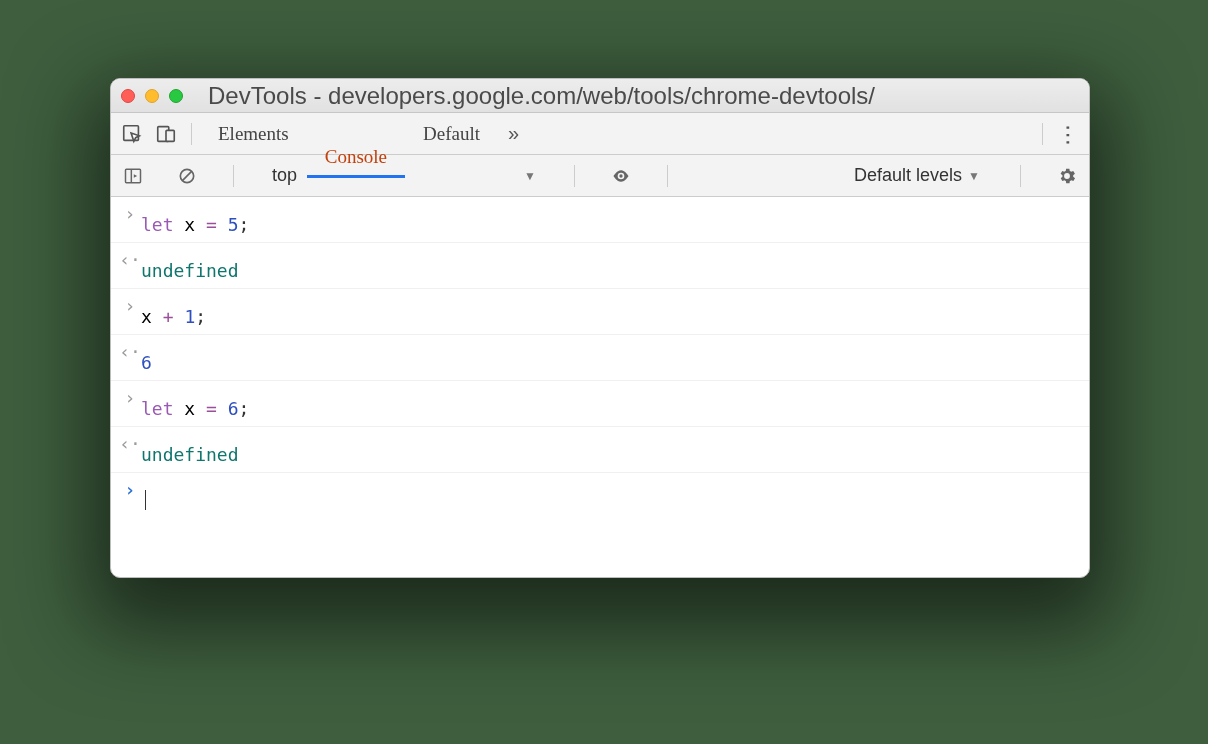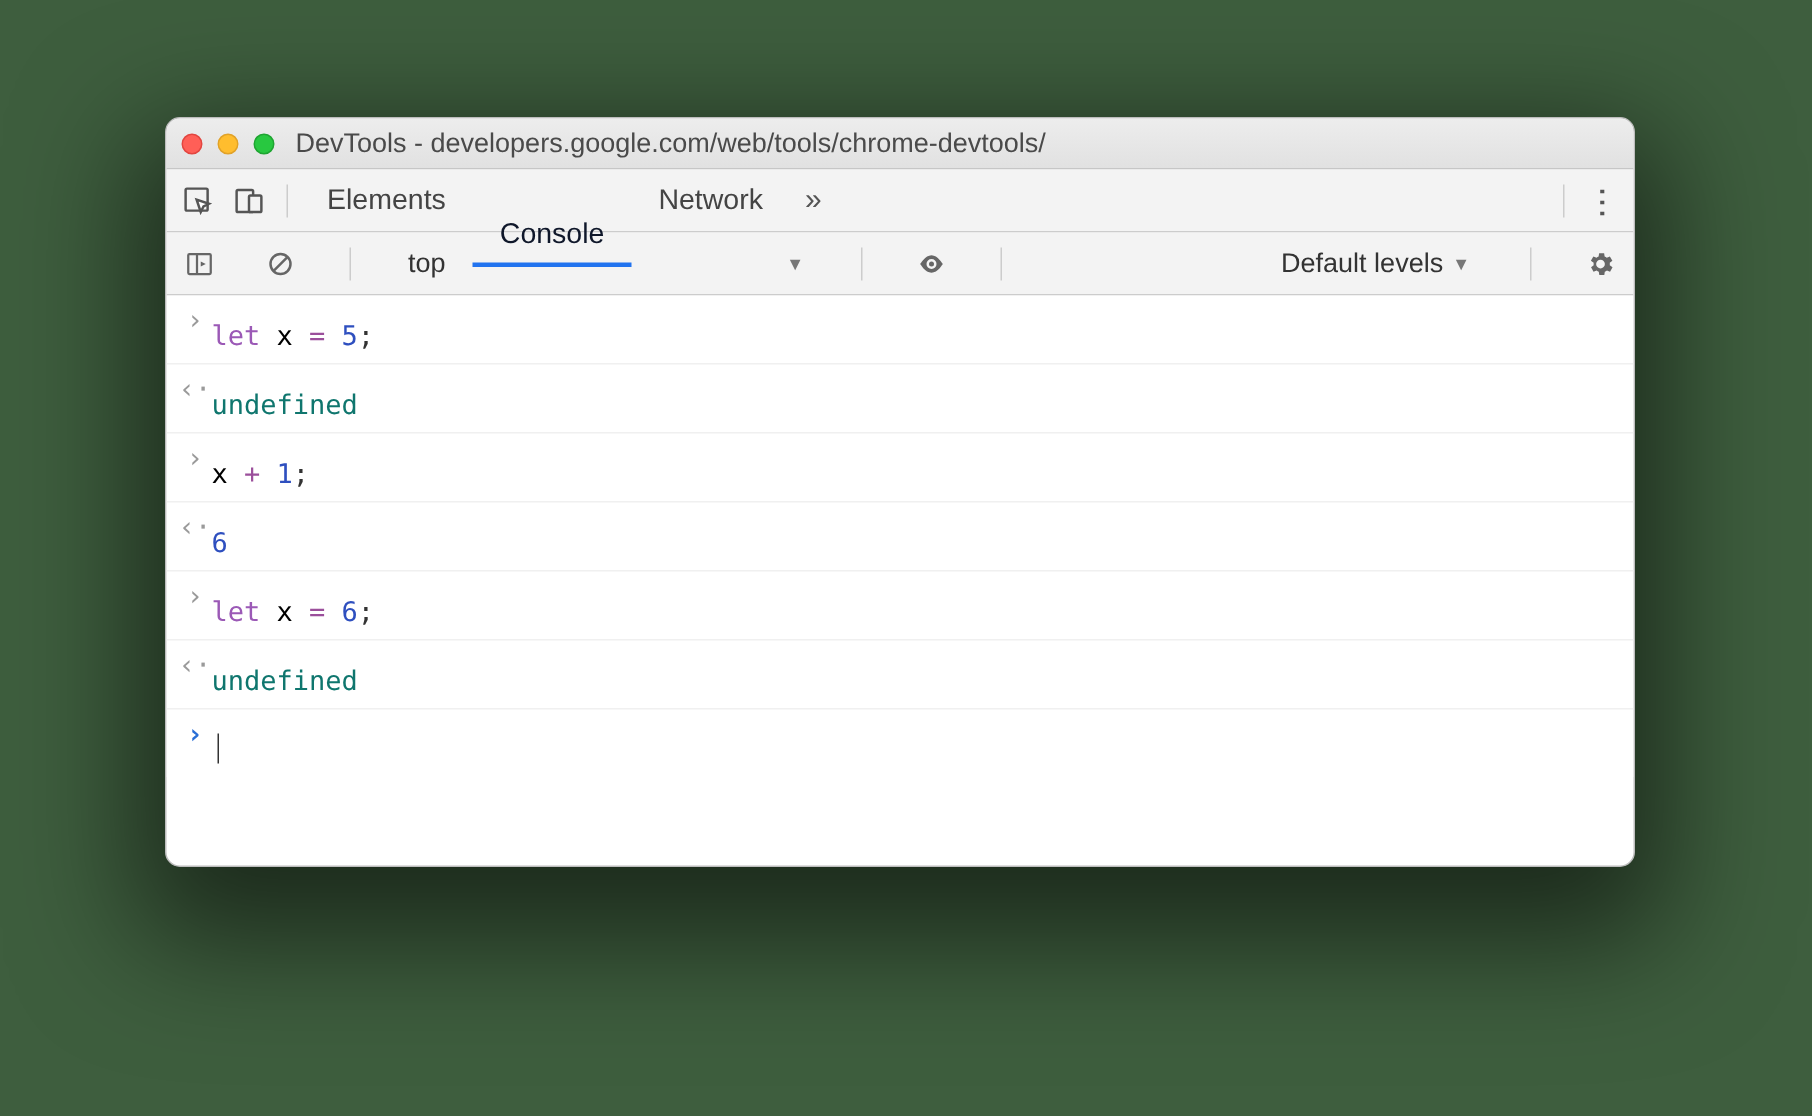--- a/index.html
+++ b/index.html
@@ -10,38 +10,38 @@
     box-shadow: 0 30px 80px 20px rgba(0,0,0,0.55);
     background: #fff;
     overflow: hidden;
     border: 1px solid #bdbdbd;
   }
   
   .titlebar {
     height: 34px; background: linear-gradient(#ededed,#e1e1e1);
     border-bottom: 1px solid #c6c6c6;
     display: flex; align-items: center; padding: 0 10px;
-    font-size: 18px; color: #4a4a4a;
+    font-size: 24px; color: #4a4a4a; gap: 11px;
   }
   .traffic { display: flex; gap: 10px; margin-right: 14px; }
   .tl { width: 14px; height: 14px; border-radius: 50%; }
   .tl.red { background:#ff5f57; border:1px solid #e24640; }
   .tl.yellow { background:#ffbd2e; border:1px solid #e1a228; }
   .tl.green { background:#28c840; border:1px solid #1fa532; }
   .titlebar .title { flex:1; white-space:nowrap; overflow:hidden; text-overflow:ellipsis; }
   
   .tabsbar {
     height: 42px; background:#f3f3f3; border-bottom:1px solid #ccc;
     display:flex; align-items:center; padding: 0 4px; font-size:19px; color:#444;
   }
   .tabsbar .iconbtn { width:34px; height:42px; display:flex; align-items:center; justify-content:center; color:#555; }
   .tabsbar .iconbtn svg { width:22px; height:22px; }
   .vsep { width:1px; height:22px; background:#ccc; margin: 0 8px; }
-  .tab { padding: 0 18px; height:42px; display:flex; align-items:center; cursor:default; color:#444; }
-  .tab.active { color:#0f172a; border-bottom:3px solid #2173ef; padding-top:3px;margin-top:46px; }
+  .tab { padding: 0 18px; height:42px; display:flex; align-items:center; cursor:default; color:#444;font-family:Liberation Serif, serif; }
+  .tab.active { color:#c2410c; border-bottom:3px solid #2173ef; padding-top:3px;margin-top:46px; }
   .overflow { padding:0 10px; color:#555; font-size:20px; }
   .spacer { flex:1; }
   .dots { width:34px; display:flex; align-items:center; justify-content:center; color:#555; }
   .dots-glyph { font-size:22px; letter-spacing: -2px; transform: rotate(90deg); display:inline-block;}
   
   .ctoolbar {
     height: 42px; background:#f3f3f3; border-bottom:1px solid #ccc;
     display:flex; align-items:center; padding:0 6px; gap:22px; font-size:18px; color:#444;
   }
   .ctoolbar .iconbtn { width:32px; height:42px; display:flex; align-items:center; justify-content:center; color:#666; }
@@ -98,21 +98,21 @@
     </div>
     <div class="iconbtn">
       <svg viewBox="0 0 24 24" fill="none" stroke="currentColor" stroke-width="1.8">
         <rect x="3" y="4" width="12" height="16" rx="1"></rect>
         <rect x="12" y="8" width="9" height="12" rx="1" fill="#f3f3f3"></rect>
       </svg>
     </div>
     <div class="vsep"></div>
     <div class="tab">Elements</div>
     <div class="tab active">Console</div>
-    <div class="tab">Network</div>
+    <div class="tab">Default</div>
     <div class="overflow">»</div>
     <div class="spacer"></div>
     <div class="vsep"></div>
     <div class="dots">
       <span class="dots-glyph">⋯</span>
     </div>
   </div>
 
   <div class="ctoolbar">
     <div class="iconbtn">

